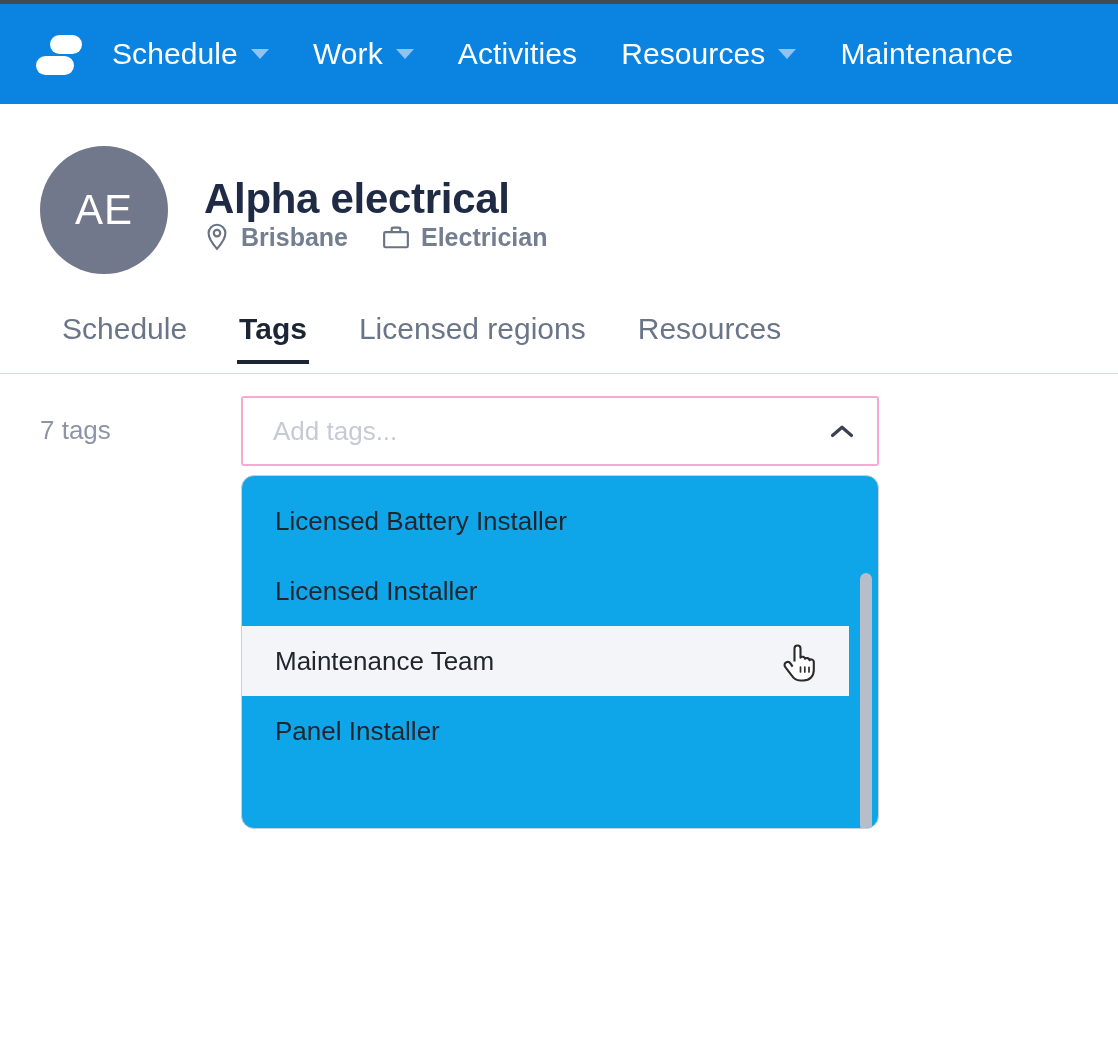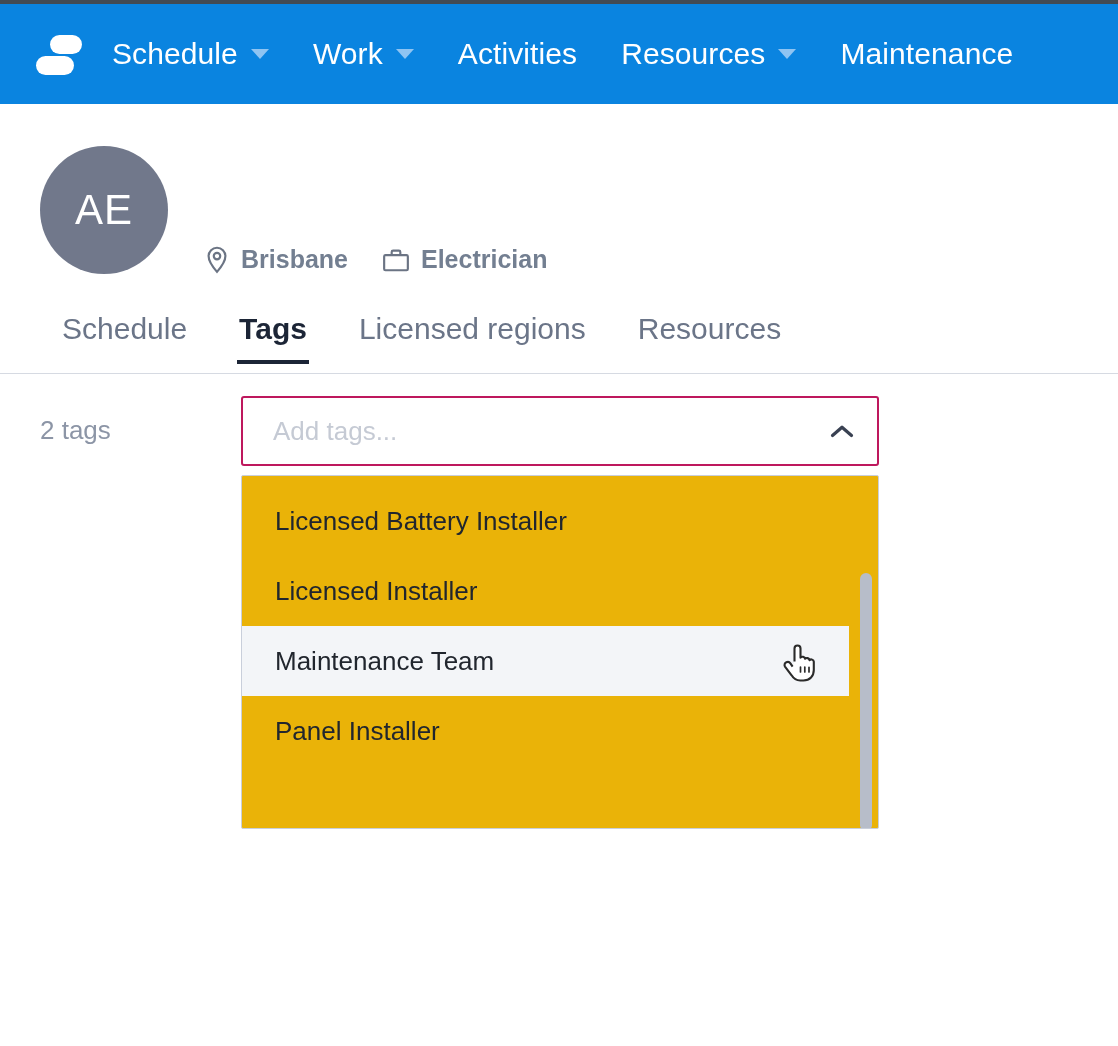--- a/index.html
+++ b/index.html
@@ -83,21 +83,21 @@
     border-top: 10px solid #8fc4f2;
     display: inline-block;
   }
 
   
   .profile {
     position: absolute;
     top: 146px;
     left: 40px;
     display: flex;
-    align-items: flex-end;
+    align-items: center;
   }
   .avatar {
     width: 128px;
     height: 128px;
     border-radius: 50%;
     background: #71788b;
     color: #ffffff;
     display: flex;
     align-items: center;
     justify-content: center;
@@ -197,21 +197,21 @@
   .combo {
     position: absolute;
     left: 241px;
     top: 0;
     width: 638px;
   }
   .combo-input {
     box-sizing: border-box;
     width: 100%;
     height: 70px;
-    border: 2px solid #be185d;
+    border: 2px solid #f9a8d4;
     border-radius: 3px;
     background: #ffffff;
     display: flex;
     align-items: center;
     padding: 0 22px 0 30px;
     cursor: text;
   }
   .combo-input input {
     flex: 1;
     border: none;
@@ -236,23 +236,23 @@
   }
 
   
   .dropdown {
     position: absolute;
     left: 0;
     top: 79px;
     width: 638px;
     box-sizing: border-box;
     height: 354px;
-    background: #eab308;
+    background: #0ea5e9;
     border: 1px solid #c9cfdb;
-    border-radius: 2px;
+    border-radius: 13px;
     overflow: hidden;
   }
   .dd-list {
     position: absolute;
     left: 0; top: 0;
     width: 100%;
     padding-top: 10px;
   }
   .dd-item {
     height: 70px;
@@ -333,20 +333,21 @@
   <div class="nav-item">
     <span>Maintenance</span>
   </div>
 </div>
 
 <div class="profile">
   <div class="avatar">
     <span>AE</span>
   </div>
   <div class="profile-text">
+    <h1 class="profile-name">Alpha electrical</h1>
     <div class="profile-meta">
 
       <div class="meta-chunk">
         <span class="ic">
           <svg width="26" height="28" viewBox="0 0 24 26" fill="none">
             <path d="M12 1.6c-4.3 0-7.8 3.5-7.8 7.8 0 5.9 7.8 14.6 7.8 14.6s7.8-8.7 7.8-14.6c0-4.3-3.5-7.8-7.8-7.8z" stroke="#6b7484" stroke-width="2" fill="none"></path>
             <circle cx="12" cy="9.4" r="3" stroke="#6b7484" stroke-width="2" fill="none"></circle>
           </svg>
         </span>
         <span>Brisbane</span>
@@ -376,21 +377,21 @@
   <div class="tab">
     <span>Licensed regions</span>
   </div>
   <div class="tab">
     <span>Resources</span>
   </div>
 </div>
 
 <div class="tags-row">
 
-  <div class="tags-count">2 tags</div>
+  <div class="tags-count">7 tags</div>
 
   <div class="combo">
 
     <div class="combo-input">
       <input type="text" placeholder="Add tags..." style="">
       <span class="chev-up">
         <svg width="24" height="15" viewBox="0 0 24 15" fill="none">
           <path d="M2.5 11.5L12 3.2l9.5 8.3" stroke="#394152" stroke-width="3.2" stroke-linecap="round" stroke-linejoin="round" fill="none"></path>
         </svg>
       </span>

